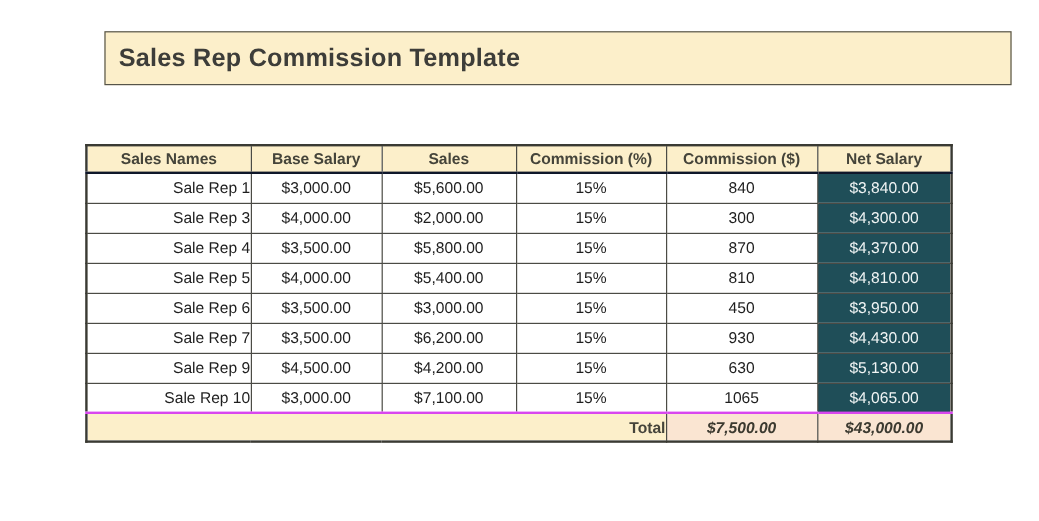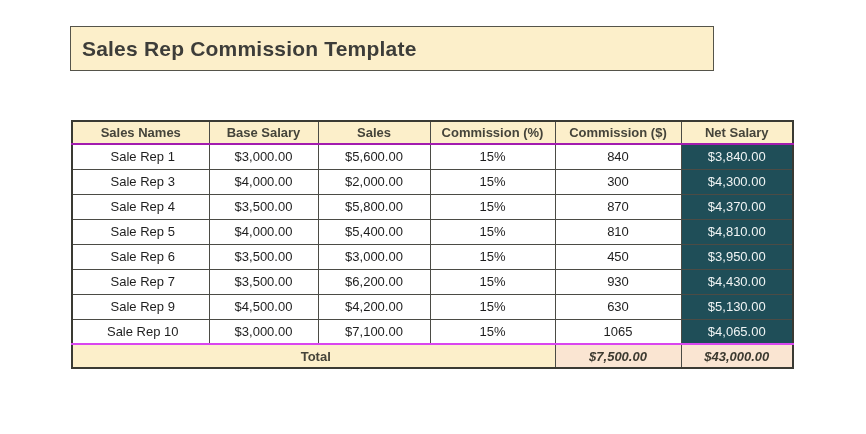--- a/index.html
+++ b/index.html
@@ -7,23 +7,23 @@
   .page {
     position: relative;
     width: 866px;
     height: 434px;
     background: #ffffff;
     font-family: "Liberation Sans", sans-serif;
     overflow: hidden;
   }
   .title-banner {
     position: absolute;
-    left: 70px;
+    left: 87px;
     top: 26px;
-    width: 644px;
+    width: 756px;
     height: 45px;
     background: var(--banner_bg, #fcefca);
     border: 1px solid #55544a;
     display: flex;
     align-items: center;
     padding-left: 11px;
   }
   .title-banner .title-text {
     font-size: 21px;
     font-weight: bold;
@@ -52,24 +52,24 @@
     text-align: center;
     white-space: nowrap;
     overflow: hidden;
   }
   thead th {
     height: 23px;
     background: var(--header_bg, #fcefca);
     font-weight: bold;
     font-size: 13px;
     color: var(--header_text, #45443a);
-    border-bottom: 2px solid #a21caf;
+    border-bottom: 2px solid #0f172a;
   }
   tbody td { height: 25px; background: #ffffff; }
-  tbody td.col0, tfoot td.total-label { text-align: center; padding-left: 4px; margin-left: 24px; }
+  tbody td.col0, tfoot td.total-label { text-align: right; padding-left: 4px; margin-left: 24px; }
   tbody td.col5 {
     background: var(--net_bg, #1f4e58);
     color: var(--net_text, #f0f4f4);
   }
   tfoot td { height: 24px; font-weight: bold; border-top: 2px solid #d946ef; }
   tfoot td.total-label {
     background: var(--header_bg, #fcefca);
     color: var(--header_text, #45443a);
   }
   tfoot td.total-value {

